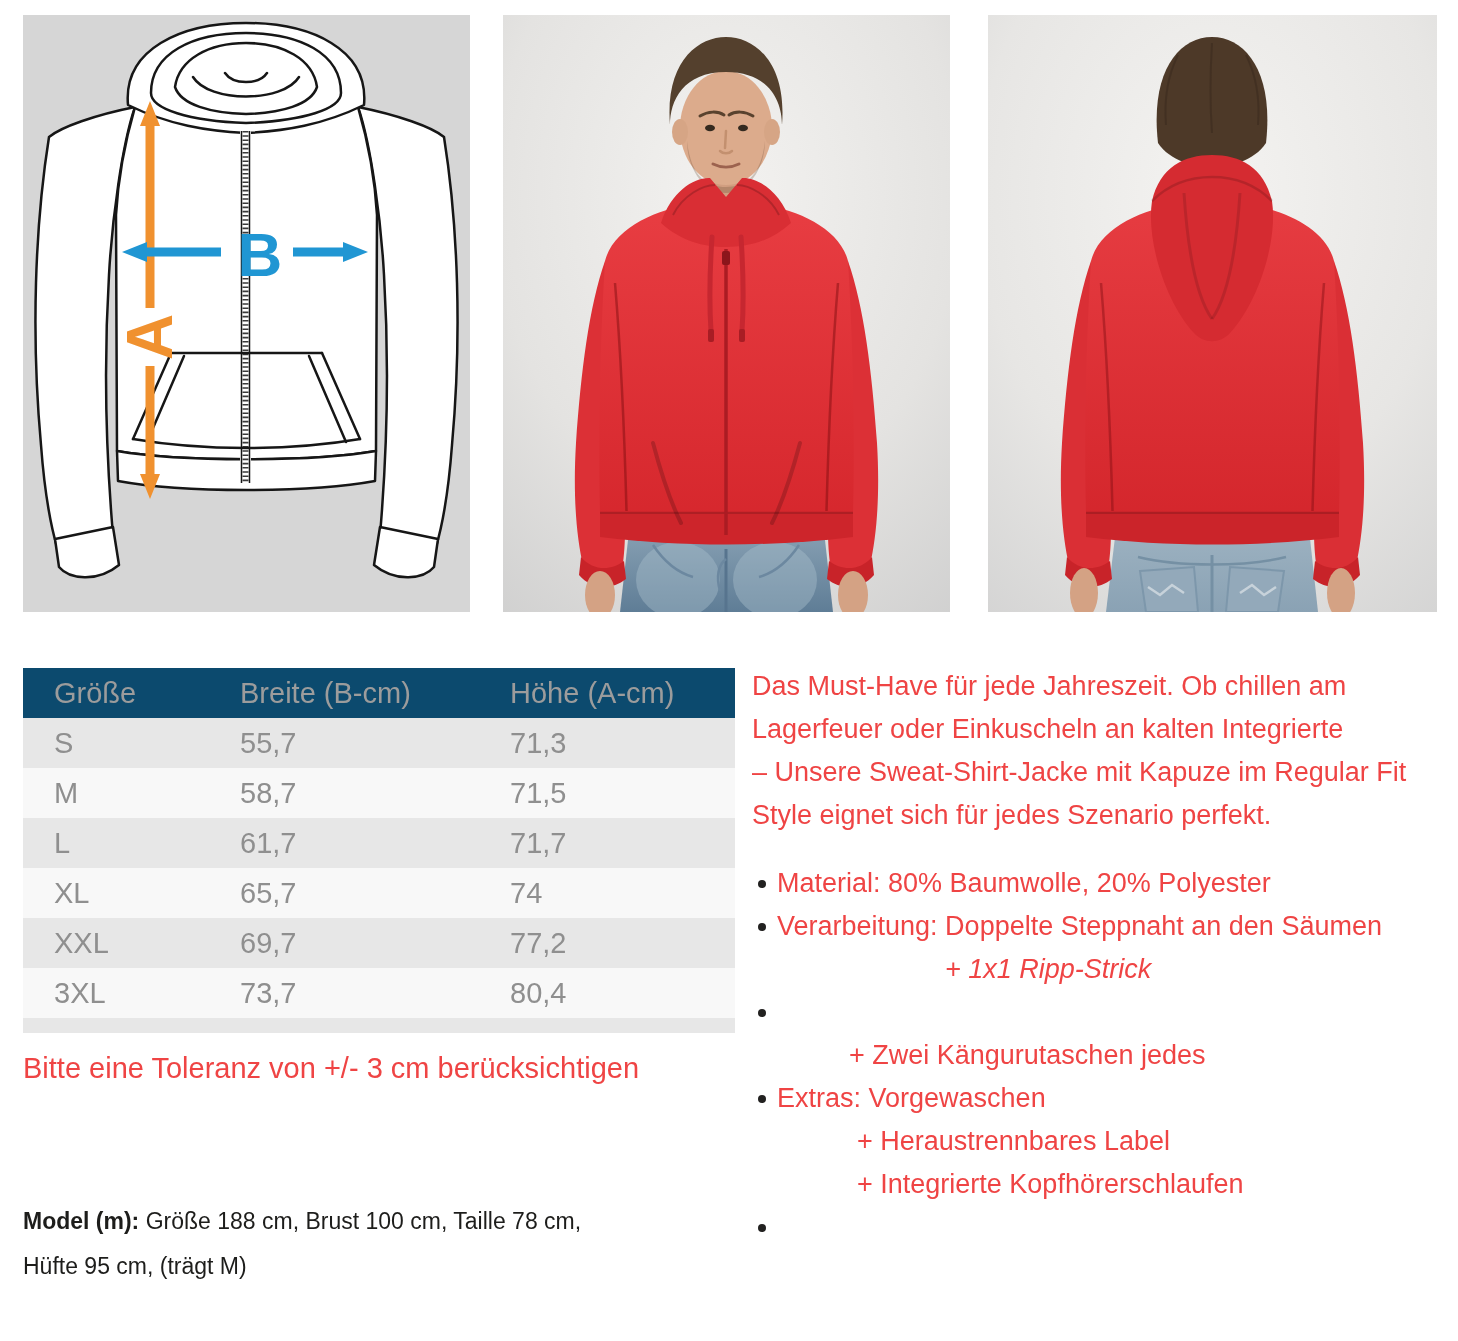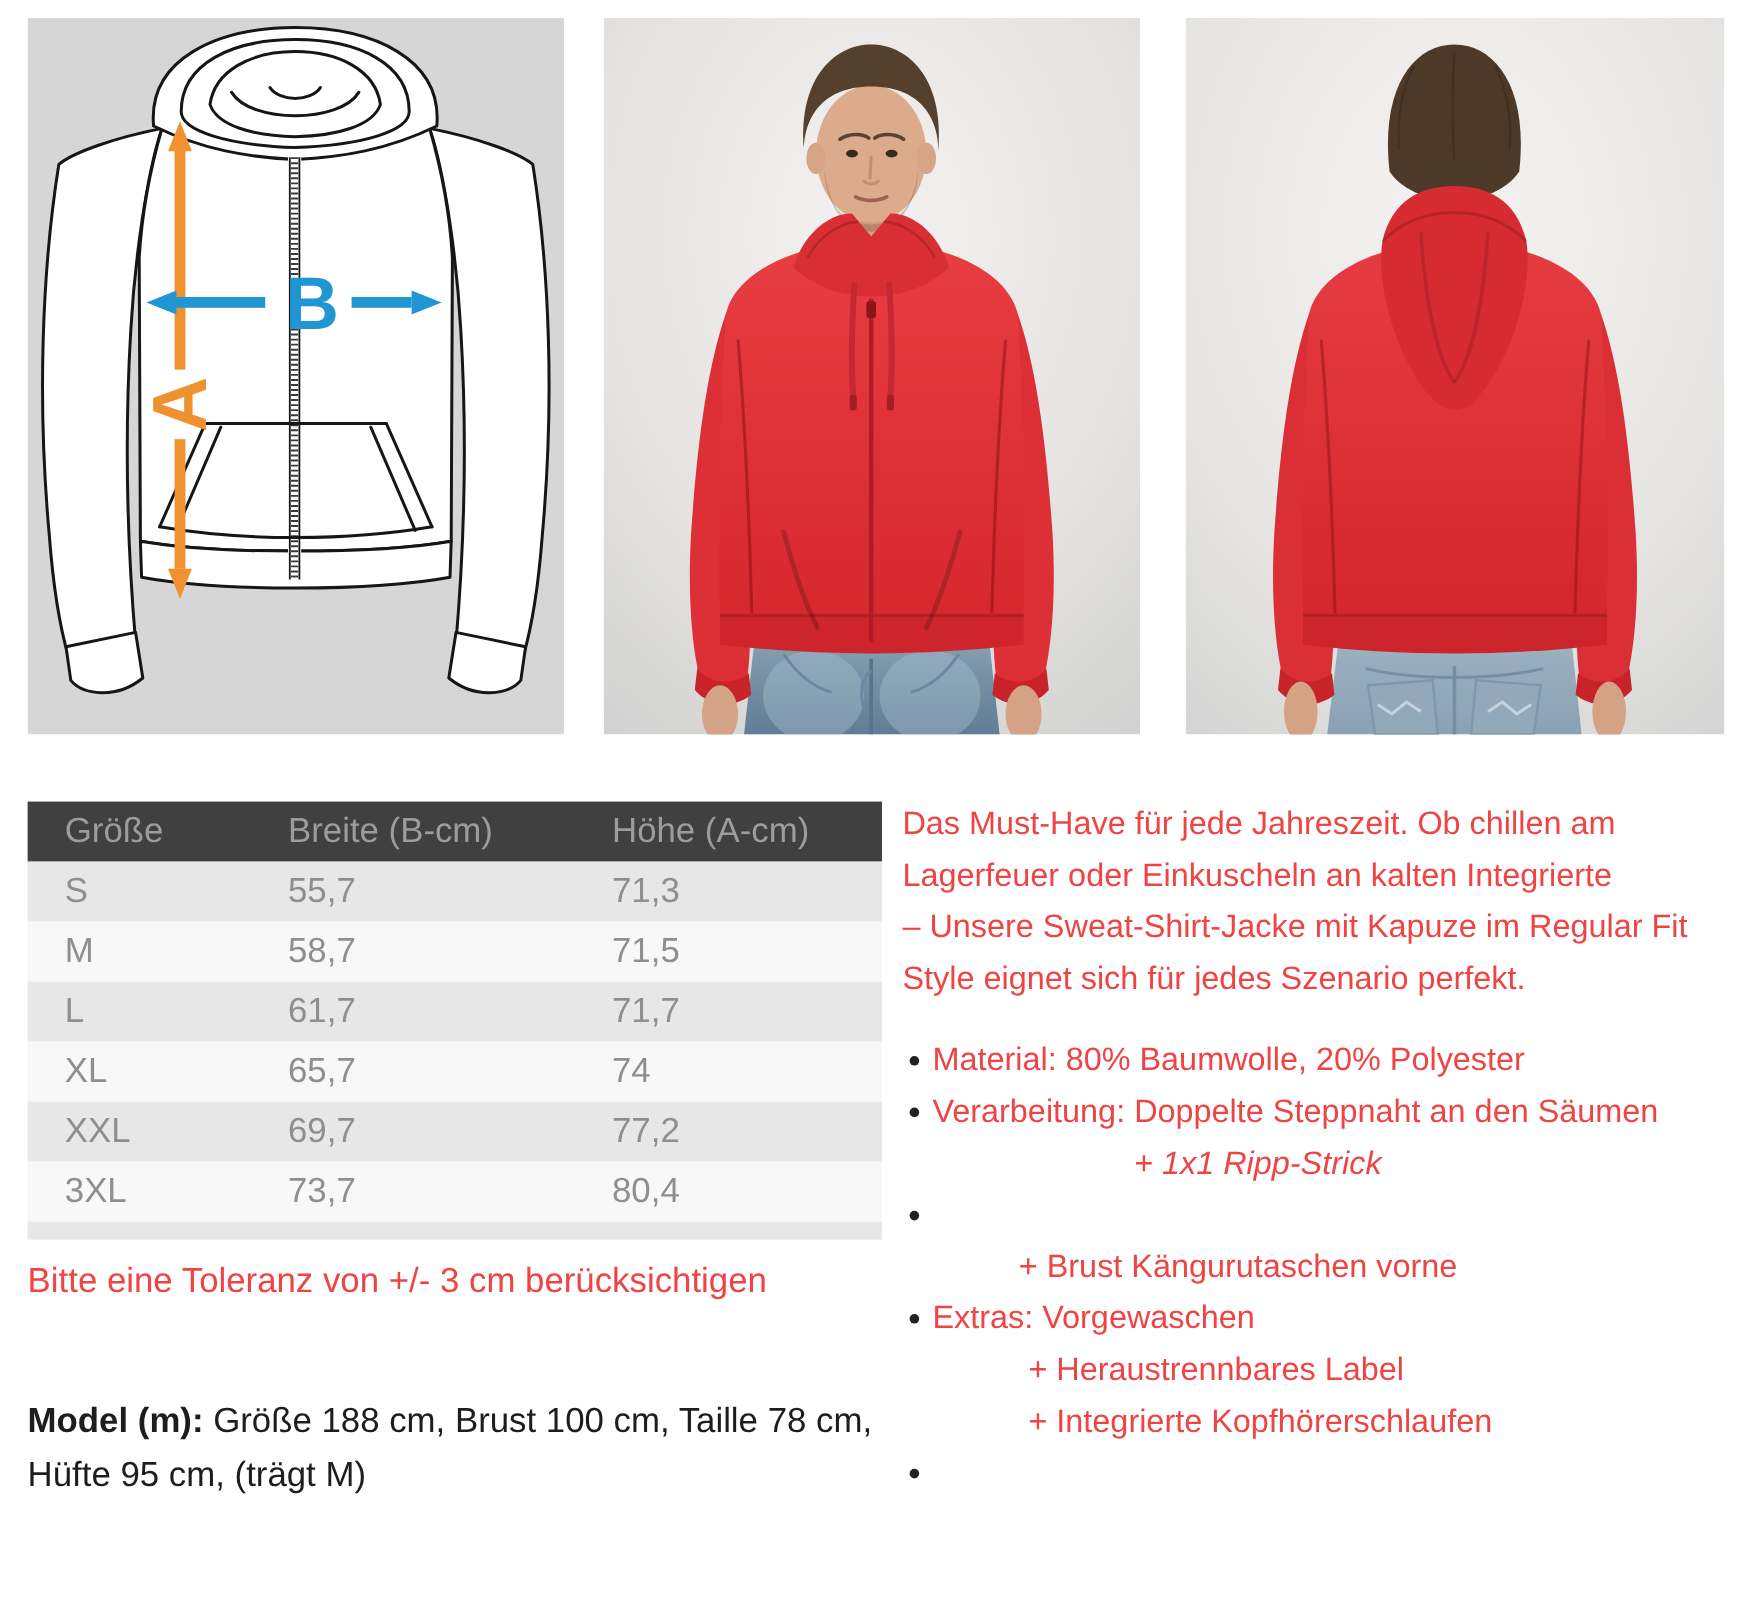--- a/index.html
+++ b/index.html
@@ -13,28 +13,28 @@
   .back-panel    { left:988px; width:449px; }
   .panel svg { display:block; }
 
   
   table.size-table { position:absolute; left:23px; top:668px; width:712px;
                      border-collapse:collapse; table-layout:fixed; }
   .size-table col.c1 { width:217px; } .size-table col.c2 { width:270px; } .size-table col.c3 { width:225px; }
   .size-table th, .size-table td { height:50px; font-size:29px; font-weight:normal;
                      text-align:left; vertical-align:middle; padding:0; }
   .size-table th:first-child, .size-table td:first-child { padding-left:31px; }
-  .size-table thead tr { background:#404040; color:#9c9c9c; }
+  .size-table thead tr { background:#0c4a6e; color:#9c9c9c; }
   .size-table tbody { color:#8f8f8f; }
   .size-table tbody tr:nth-child(odd)  { background:#e7e7e7; }
   .size-table tbody tr:nth-child(even) { background:#f8f8f8; }
   .table-strip { position:absolute; left:23px; top:1018px; width:712px; height:15px; background:#e7e7e7; }
 
   .tolerance { position:absolute; left:23px; top:1052px; font-size:29px; color:#ef4444; white-space:nowrap; }
-  .model-info { position:absolute; left:23px; top:1162px; font-size:29px; line-height:45px; color:#1d1d1b; }
+  .model-info { position:absolute; left:23px; top:1199px; font-size:23px; line-height:45px; color:#1d1d1b; }
   .model-info strong { font-weight:bold; }
 
   
   .description { position:absolute; left:752px; top:665px; width:706px; font-size:27px; color:#ef4444; }
   .description .line { display:block; height:43px; line-height:43px; white-space:nowrap; }
   ul.features { list-style:none; margin-top:25px; }
   ul.features li { position:relative; height:43px; line-height:43px; padding-left:25px; white-space:nowrap; }
   ul.features li .dot { position:absolute; left:6px; top:50%; transform:translateY(-50%);
                         width:8px; height:8px; border-radius:50%; background:#222120; }
   ul.features li.cont       { padding-left:0; }
@@ -295,21 +295,21 @@
         <span class="dot"></span>
         <span>Verarbeitung: Doppelte Steppnaht an den Säumen</span>
       </li>
       <li class="cont cont-ripp">
         <span>+ 1x1 Ripp-Strick</span>
       </li>
       <li>
         <span class="dot"></span>
       </li>
       <li class="cont cont-zwei">
-        <span>+ Brust Kängurutaschen vorne</span>
+        <span>+ Zwei Kängurutaschen jedes</span>
       </li>
       <li>
         <span class="dot"></span>
         <span>Extras: Vorgewaschen</span>
       </li>
       <li class="cont cont-deep">
         <span>+ Heraustrennbares Label</span>
       </li>
       <li class="cont cont-deep">
         <span>+ Integrierte Kopfhörerschlaufen</span>

